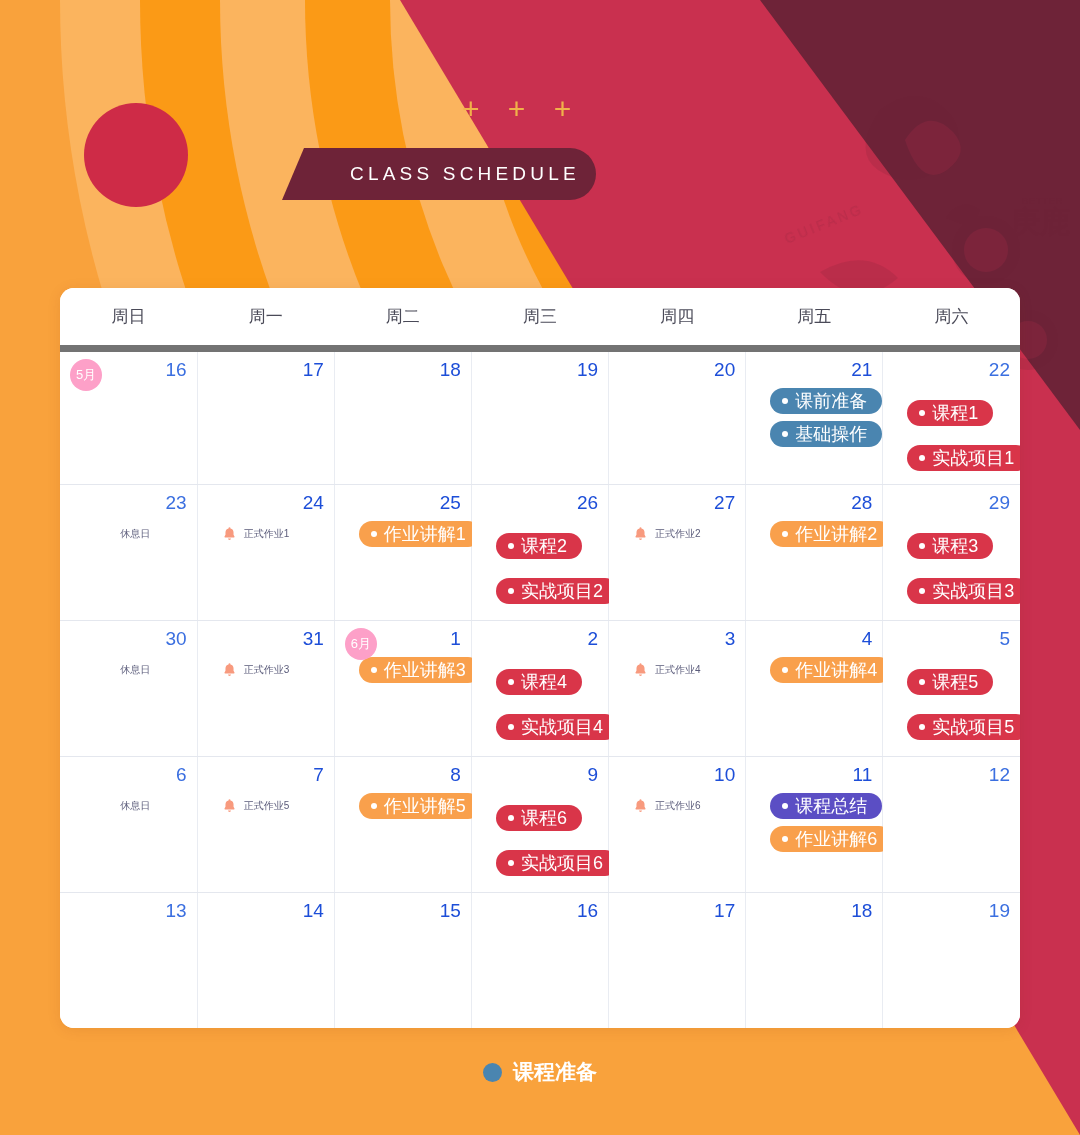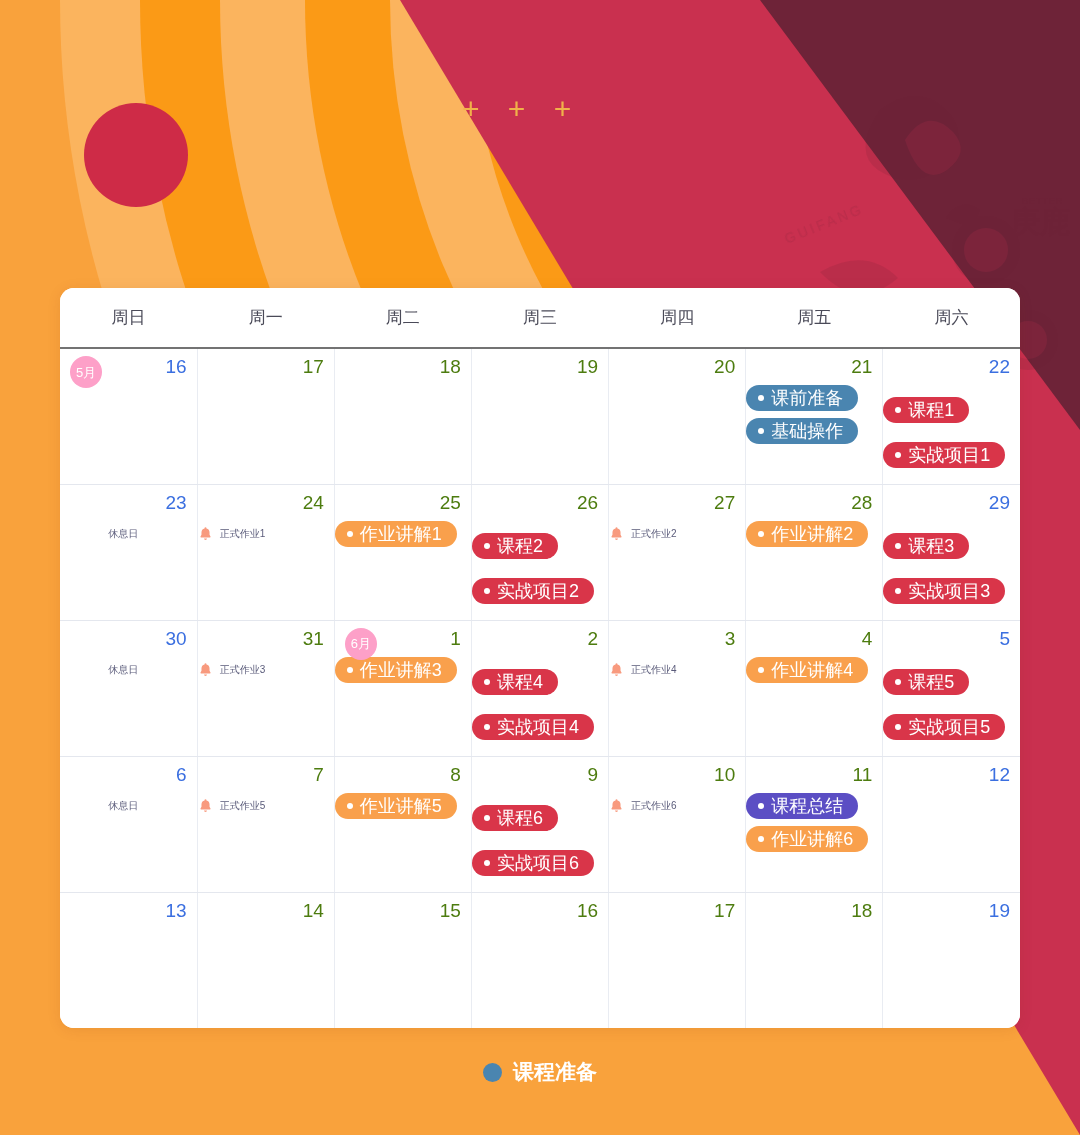--- a/index.html
+++ b/index.html
@@ -45,34 +45,34 @@
   
   .cal-card {
     position:absolute; left:60px; top:288px; width:960px; height:740px;
     background:#ffffff; border-radius:14px; z-index:4; overflow:hidden;
     box-shadow:0 2px 14px rgba(120,40,0,.10);
   }
   table.cal { width:100%; border-collapse:collapse; table-layout:fixed; }
   table.cal th {
     height:60px; font-size:17px; font-weight:400; color:#4a4a58;
     text-align:center; vertical-align:middle;
-    border-bottom:2px solid #737373; background:#fff;
+    border-bottom:7px solid #737373; background:#fff;
   }
   table.cal td {
-    height:136px; vertical-align:top; padding:8px 10px 6px 0;
+    height:136px; vertical-align:top; padding:8px 10px 6px 24px;
     border-right:1px solid #e9ecf2;
     border-bottom:1px solid #e4e7ee;
     background:#ffffff; position:relative;
   }
   table.cal tr:last-child td { border-bottom:none; }
   table.cal td:last-child { border-right:none; }
   td.weekend { background:#f1f6fe; }
 
   .daynum {
-    display:block; text-align:right; font-size:19px; color:#4d7c0f;
+    display:block; text-align:right; font-size:19px; color:#1d4ed8;
     line-height:20px; height:22px; font-weight:400;
   }
   td.weekend .daynum { color:#3b6fe0; }
 
   .month-badge {
     position:absolute; left:10px; top:7px;
     width:32px; height:32px; border-radius:50%;
     background:#fda0c8; color:#ffffff;
     font-size:13px; display:flex; align-items:center; justify-content:center;
     line-height:1;
@@ -139,20 +139,23 @@
       <path d="M820 272 q46 -26 78 6 q-40 34 -78 -6 z"></path>
       <circle cx="1028" cy="340" r="30"></circle>
       <circle cx="1028" cy="340" r="19" fill="#c9304f"></circle>
     </g>
   </g>
 </svg>
 
 <div class="title-wrap">
   <div class="title-circle"></div>
   <div class="plus-deco">+ + +</div>
+  <div class="class-banner">
+    <span>CLASS SCHEDULE</span>
+  </div>
 </div>
 
 <div class="cal-card">
   <table class="cal">
     <thead>
       <tr>
           <th>周日</th>
           <th>周一</th>
           <th>周二</th>
           <th>周三</th>

